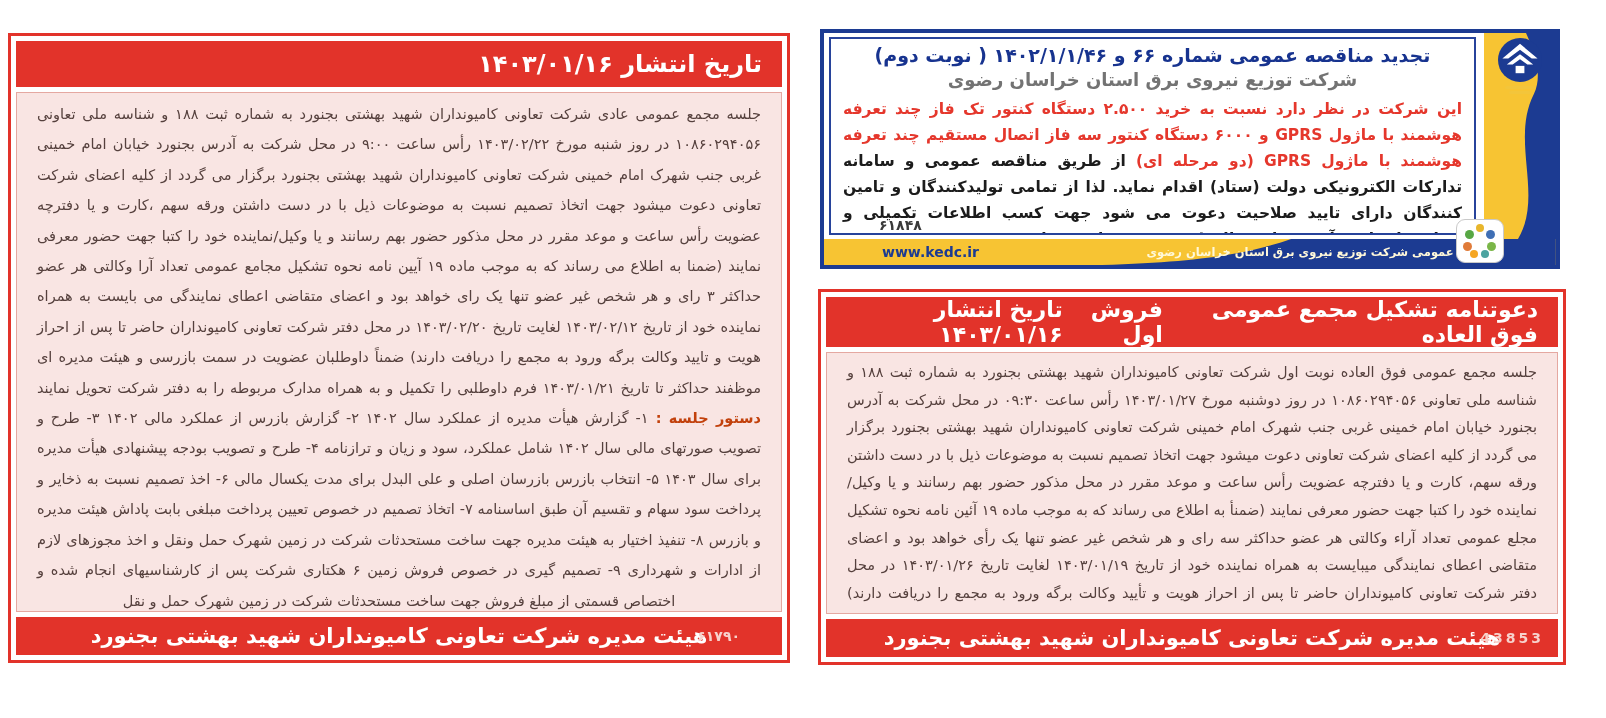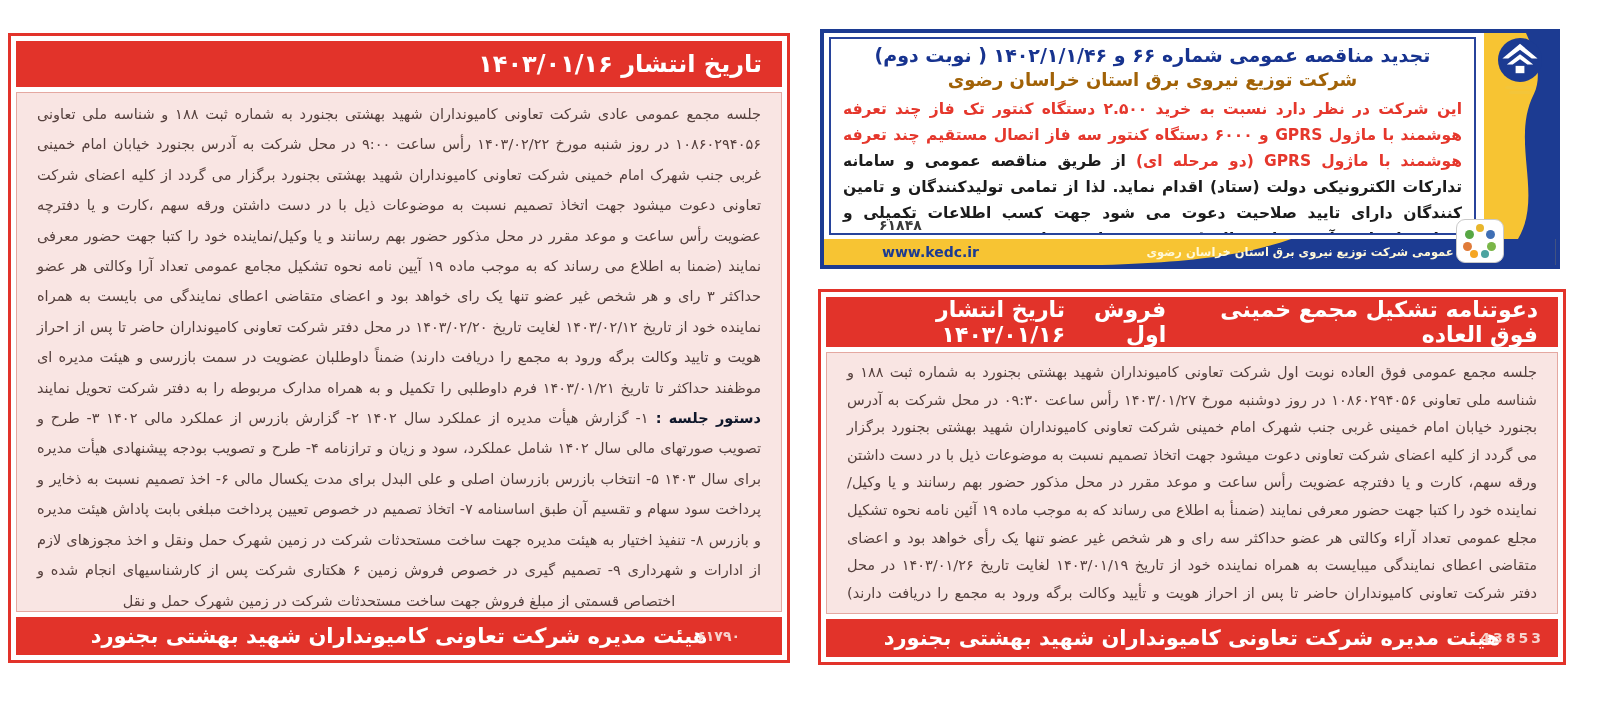--- a/index.html
+++ b/index.html
@@ -9,21 +9,21 @@
   
   .red-notice{position:absolute;border:3px solid #e2332a;background:#ffffff;
               padding:5px;display:flex;flex-direction:column;gap:5px;box-sizing:border-box;}
   .red-strip{background:#e2332a;color:#ffffff;font-weight:bold;
              display:flex;align-items:center;justify-content:space-between;
              padding:0 20px;box-sizing:border-box;}
   .rn-header{flex:0 0 46px;font-size:24px;}
   .rn-body{flex:1;background:#f9e5e3;border:1px solid #e5a8a1;color:#55403d;
            padding:6px 20px 2px;text-align:justify;overflow:hidden;box-sizing:border-box;}
   .rn-body p{margin:0;}
-  .agenda-label{color:#0f172a;font-weight:bold;}
+  .agenda-label{color:#c2410c;font-weight:bold;}
   .rn-footer{flex:0 0 38px;position:relative;justify-content:center;font-size:21px;}
   .footer-code{position:absolute;top:50%;transform:translateY(-50%);
                color:#f7d2cc;font-size:14px;font-weight:bold;letter-spacing:3px;}
 
   
   .n-ordinary{left:8px;top:33px;width:782px;height:630px;}
   .n-ordinary .rn-body{font-size:14.5px;line-height:30.4px;}
   .n-ordinary .rn-body p{text-align-last:center;}
   .n-ordinary .footer-code{right:42px;}
 
@@ -32,21 +32,21 @@
   .n-extra .rn-header{font-size:22px;flex-basis:44px;}
   .n-extra .rn-body{font-size:14.5px;line-height:27.6px;}
   .n-extra .footer-code{right:14px;}
 
   
   .tender{position:absolute;left:820px;top:29px;width:740px;height:240px;
           border:4px solid #1c3b92;background:#ffffff;box-sizing:border-box;}
   .tender-frame{position:absolute;left:5px;top:4px;bottom:30px;right:80px;
                 border:2px solid #27439b;padding:3px 12px;box-sizing:border-box;overflow:hidden;}
   .t-title1{color:#17338f;font-weight:bold;font-size:19px;text-align:center;margin-top:2px;}
-  .t-title2{color:#a16207;font-weight:bold;font-size:18px;text-align:center;margin:3px 0 6px;}
+  .t-title2{color:#737373;font-weight:bold;font-size:18px;text-align:center;margin:3px 0 6px;}
   .t-body{font-size:15.5px;font-weight:bold;line-height:26px;text-align:justify;
           color:#1c1c1c;margin:0;}
   .t-red{color:#e5372c;}
   .t-url{letter-spacing:.5px;}
   .t-code{position:absolute;left:8px;bottom:0;color:#3a3a3a;font-size:14px;
           font-weight:bold;letter-spacing:3px;margin-left:40px;}
 
   .t-side{position:absolute;right:0;top:0;bottom:26px;width:72px;background:#f7c433;overflow:hidden;}
   .t-side svg{position:absolute;inset:0;width:100%;height:100%;}
   .t-emblem{position:absolute;top:5px;left:50%;transform:translateX(-50%);
@@ -128,21 +128,21 @@
       <i style="width:9px;height:9px;background:#3f6fb5;left:29px;top:10px"></i>
       <i style="width:9px;height:9px;background:#e07b39;left:6px;top:22px"></i>
       <i style="width:9px;height:9px;background:#7ab648;left:30px;top:22px"></i>
       <i style="width:8px;height:8px;background:#f5a623;left:13px;top:30px"></i>
       <i style="width:8px;height:8px;background:#4ba3a0;left:24px;top:30px"></i>
     </div>
   </section>
 
   <section class="red-notice n-extra">
     <div class="red-strip rn-header">
-      <span>دعوتنامه تشکیل مجمع خمینی فوق العاده</span>
+      <span>دعوتنامه تشکیل مجمع عمومی فوق العاده</span>
       <span>فروش اول</span>
       <span>تاریخ انتشار ۱۴۰۳/۰۱/۱۶</span>
     </div>
     <div class="rn-body">
       <p>
         <span>جلسه مجمع عمومی فوق العاده نوبت اول شرکت تعاونی کامیونداران شهید بهشتی بجنورد به شماره ثبت ۱۸۸ و شناسه ملی تعاونی ۱۰۸۶۰۲۹۴۰۵۶ در روز دوشنبه مورخ ۱۴۰۳/۰۱/۲۷ رأس ساعت ۰۹:۳۰ در محل شرکت به آدرس بجنورد خیابان امام خمینی غربی جنب شهرک امام خمینی شرکت تعاونی کامیونداران شهید بهشتی بجنورد برگزار می گردد از کلیه اعضای شرکت تعاونی دعوت میشود جهت اتخاذ تصمیم نسبت به موضوعات ذیل با در دست داشتن ورقه سهم، کارت و یا دفترچه عضویت رأس ساعت و موعد مقرر در محل مذکور حضور بهم رسانند و یا وکیل/نماینده خود را کتبا جهت حضور معرفی نمایند (ضمنأ به اطلاع می رساند که به موجب ماده ۱۹ آئین نامه نحوه تشکیل مجلع عمومی تعداد آراء وکالتی هر عضو حداکثر سه رای و هر شخص غیر عضو تنها یک رأی خواهد بود و اعضای متقاضی اعطای نمایندگی میبایست به همراه نماینده خود از تاریخ ۱۴۰۳/۰۱/۱۹ لغایت تاریخ ۱۴۰۳/۰۱/۲۶ در محل دفتر شرکت تعاونی کامیونداران حاضر تا پس از احراز هویت و تأیید وکالت برگه ورود به مجمع را دریافت دارند) </span><span class="agenda-label">دستور جلسه : </span><span>۱- تغییر موضوع فعالیت شرکت</span>
       </p>
     </div>
     <div class="red-strip rn-footer">
       <span>هیئت مدیره شرکت تعاونی کامیونداران شهید بهشتی بجنورد</span>

